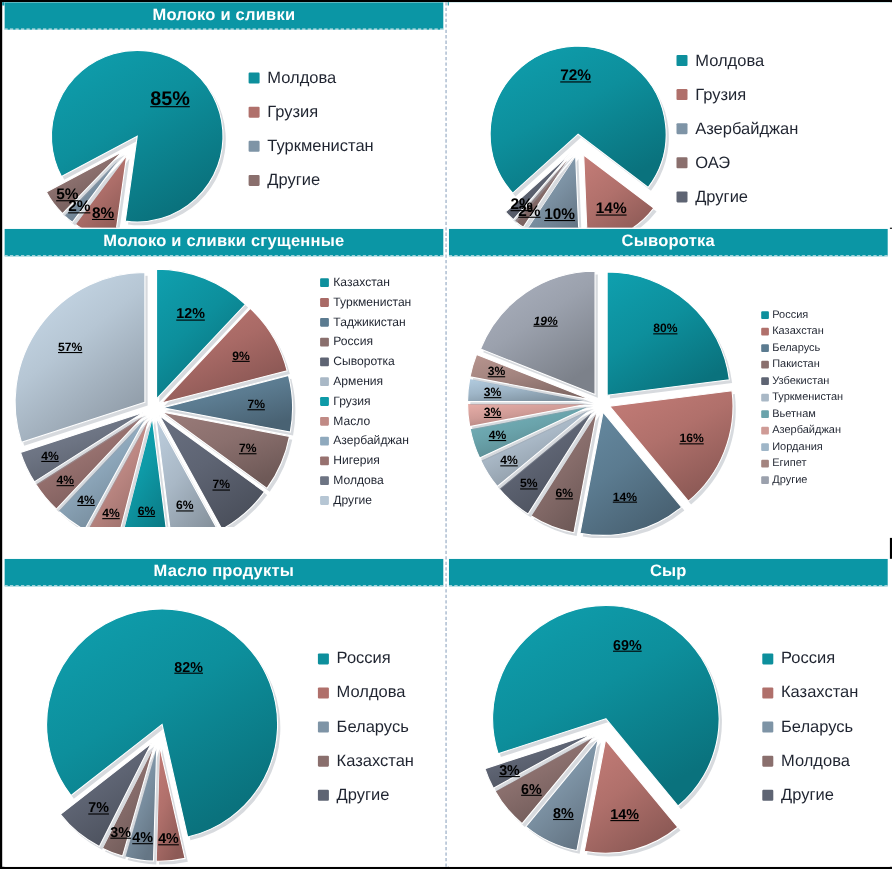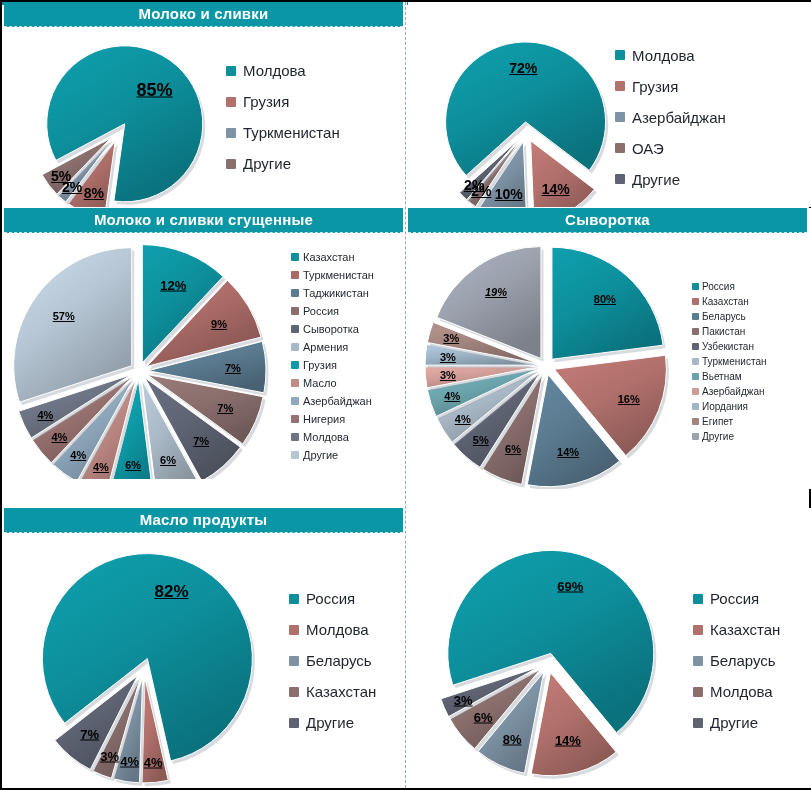--- a/index.html
+++ b/index.html
@@ -581,21 +581,21 @@
               <path d="M 143.35451569750253 125.57942547212703 L 60.6133865687967 190.2238803813211 A 105 105 0 1 1 166.61710794754663 227.97010767421116 Z" fill="url(#g_p4_0)" stroke="#ffffff" stroke-width="1"></path>
               <path d="M 140.9758289975915 144.95227399981832 L 164.23842124763559 247.34295620190244 A 105 105 0 0 1 138.04405693161678 249.91133607905553 Z" transform="translate(2.5,3)" fill="#9aa3ad" opacity="0.40"></path>
               <path d="M 140.9758289975915 144.95227399981832 L 164.23842124763559 247.34295620190244 A 105 105 0 0 1 138.04405693161678 249.91133607905553 Z" fill="url(#g_p4_1)" stroke="#ffffff" stroke-width="1"></path>
               <path d="M 138.47014163715963 144.88228381446552 L 135.53836957118492 249.84134589370274 A 105 105 0 0 1 109.52821927637473 245.814761887989 Z" transform="translate(2.5,3)" fill="#9aa3ad" opacity="0.40"></path>
               <path d="M 138.47014163715963 144.88228381446552 L 135.53836957118492 249.84134589370274 A 105 105 0 0 1 109.52821927637473 245.814761887989 Z" fill="url(#g_p4_2)" stroke="#ffffff" stroke-width="1"></path>
               <path d="M 136.3512321566238 144.31055815862527 L 107.40930979583891 245.24303623214877 A 105 105 0 0 1 89.00909038423362 238.03206909609844 Z" transform="translate(2.5,3)" fill="#9aa3ad" opacity="0.40"></path>
               <path d="M 136.3512321566238 144.31055815862527 L 107.40930979583891 245.24303623214877 A 105 105 0 0 1 89.00909038423362 238.03206909609844 Z" fill="url(#g_p4_3)" stroke="#ffffff" stroke-width="1"></path>
               <path d="M 133.65269486797732 142.7273357349735 L 86.31055309558712 236.44884667244668 A 105 105 0 0 1 50.91156573927152 207.37179064416765 Z" transform="translate(2.5,3)" fill="#9aa3ad" opacity="0.40"></path>
               <path d="M 133.65269486797732 142.7273357349735 L 86.31055309558712 236.44884667244668 A 105 105 0 0 1 50.91156573927152 207.37179064416765 Z" fill="url(#g_p4_4)" stroke="#ffffff" stroke-width="1"></path>
             </svg>
-            <div class="dlabel" style="left: 167.507px; top: 59px; font-size: 17px;"><u>82%</u></div>
+            <div class="dlabel" style="left: 167.507px; top: 73px; font-size: 13px;"><u>82%</u></div>
             <div class="dlabel" style="left: 149.173px; top: 228.551px; font-size: 13px;"><u>4%</u></div>
             <div class="dlabel" style="left: 125.619px; top: 227.893px; font-size: 13px;"><u>4%</u></div>
             <div class="dlabel" style="left: 105.702px; top: 222.519px; font-size: 13px;"><u>3%</u></div>
             <div class="dlabel" style="left: 85.6671px; top: 201.146px; font-size: 13px;"><u>7%</u></div>
           </div>
         <div class="legend lg-big" style="left:285px;top:0;">
             <div class="legend-row">
               <span class="swatch" style="background: rgb(13, 143, 156);"></span>
               <span class="legend-label">Россия</span>
             </div>
@@ -613,20 +613,21 @@
             </div>
             <div class="legend-row">
               <span class="swatch" style="background: rgb(94, 100, 115);"></span>
               <span class="legend-label">Другие</span>
             </div>
           </div>
       </div>
     </div>
 
     <div class="panel" style="left:404px;top:506px;width:403px;height:280px;">
+      <div class="panel-title">Сыр</div>
       <div class="panel-body">
         <div class="chart-wrap" style="left:0;width:280px;">
             <svg class="pie-svg" width="280" height="255" viewBox="0 0 280 255">
               <defs>
                 <linearGradient id="g_p5_0" x1="0" y1="0" x2="0.6" y2="1">
                   <stop offset="0" stop-color="#0fa0af"></stop>
                   <stop offset="0.5" stop-color="#0d8f9c"></stop>
                   <stop offset="1" stop-color="#0a727d"></stop>
                 </linearGradient>
                 <linearGradient id="g_p5_1" x1="0" y1="0" x2="0.6" y2="1">

